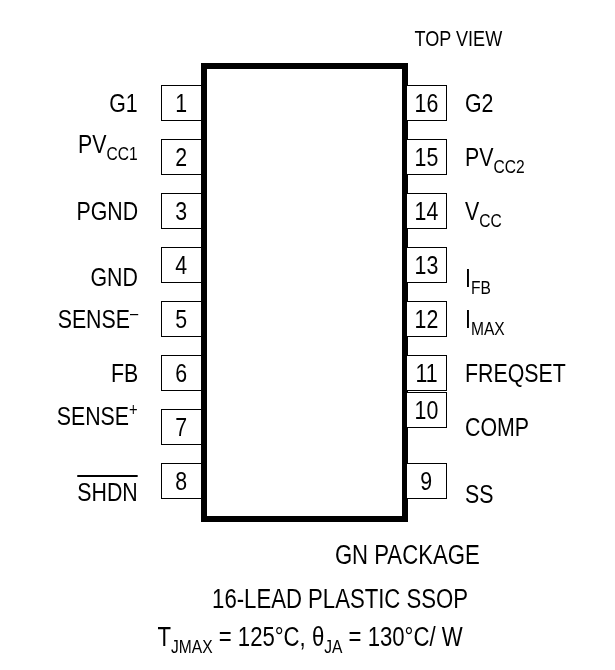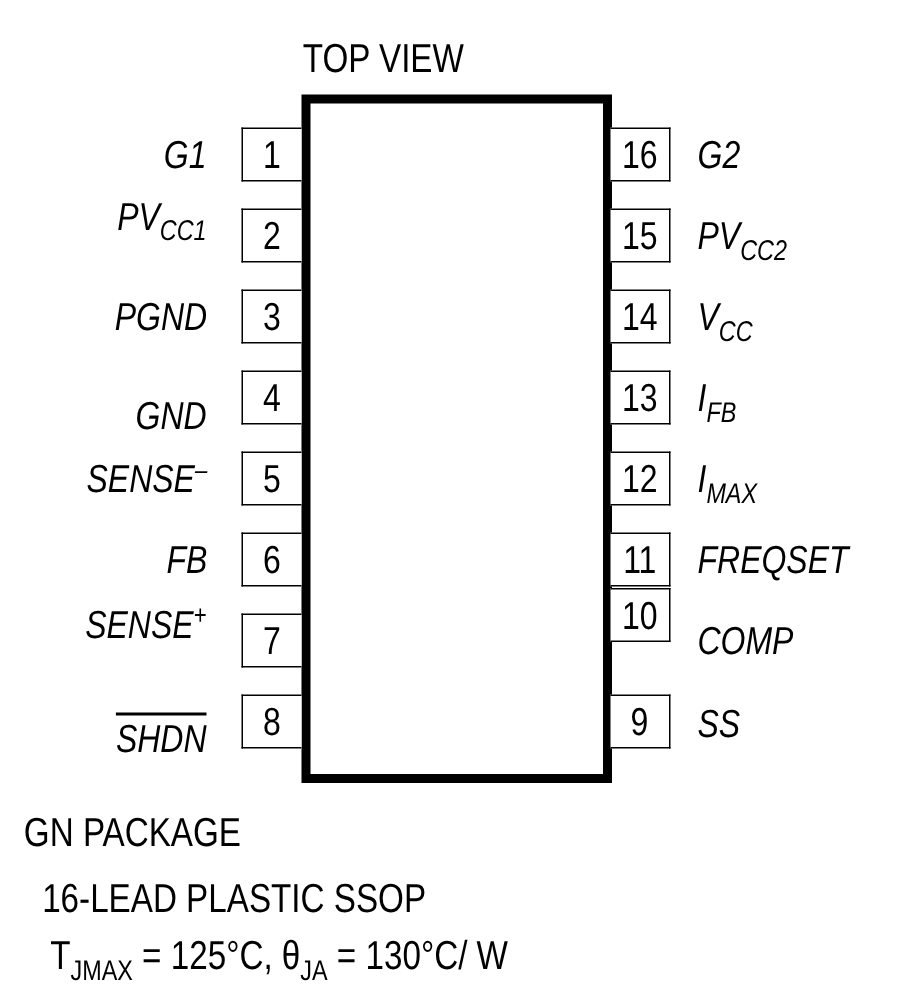--- a/index.html
+++ b/index.html
@@ -1,38 +1,38 @@
 <!DOCTYPE html>
 <html><head>
 <meta charset="utf-8">
 <style>
   html, body { margin: 0; padding: 0; background: #ffffff; }
   body { width: 615px; height: 670px; position: relative; overflow: hidden;
          font-family: "Liberation Sans", "DejaVu Sans", sans-serif; color: #000; }
-  #title { position: absolute; left: 0; width: 512px; top: 25px; text-align: center;
-           font-size: 27px; line-height: 28px; }
+  #title { position: absolute; left: 0; width: 512px; top: 25px; text-align: right;
+           font-size: 22px; line-height: 28px; }
   #title span { display: inline-block; transform: scaleX(0.82); }
   #body { position: absolute; left: 201px; top: 63px; width: 195px; height: 447px;
           border: 6px solid #000; background: #fff; }
   .pinbox { position: absolute; width: 40px; height: 36px; border: 1.5px solid #000;
             background: #fff; box-sizing: border-box; text-align: center;
             font-size: 26px; line-height: 34px; }
   .pinbox span { display: inline-block; transform: scaleX(0.82); }
   .pinbox.left { left: 161px; border-right: none; }
   .pinbox.right { left: 407px; border-left: none; }
-  .label { position: absolute; font-size: 26px; line-height: 36px; height: 36px; white-space: nowrap; font-style: italic; }
+  .label { position: absolute; font-size: 26px; line-height: 36px; height: 36px; white-space: nowrap; }
   .label.left { right: 477px; text-align: right; }
   .label.left .inner { transform-origin: right center; }
   .label.right { left: 465px; text-align: center; }
   .label.right .inner { transform-origin: left center; }
   .label .inner { display: inline-block; transform: scaleX(0.82); }
   .sub { font-size: 19px; position: relative; top: 7px; }
   .sup { font-size: 18px; position: relative; top: -9px; }
   .over { text-decoration: overline; }
-  .footer { position: absolute; left: 0; width: 496px; text-align: left; font-size: 27px; line-height: 30px; }
+  .footer { position: absolute; left: 0; width: 496px; text-align: right; font-size: 27px; line-height: 30px; }
   .footer .inner { display: inline-block; transform: scaleX(0.82); }
 </style>
 </head>
 <body>
 
 <div id="title"><span>TOP VIEW</span></div>
 
 <div id="body"></div>
 
 <div class="pinbox left" style="top:85px"><span>1</span></div>
@@ -62,33 +62,33 @@
 <div class="pinbox right" style="top:85px"><span>16</span></div>
 <div class="label right" style="top:85px"><span class="inner"><span>G2</span></span></div>
 
 <div class="pinbox right" style="top:139px"><span>15</span></div>
 <div class="label right" style="top:139px"><span class="inner"><span>PV</span><span class="sub">CC2</span></span></div>
 
 <div class="pinbox right" style="top:193px"><span>14</span></div>
 <div class="label right" style="top:193px"><span class="inner"><span>V</span><span class="sub">CC</span></span></div>
 
 <div class="pinbox right" style="top:247px"><span>13</span></div>
-<div class="label right" style="top:247px"><span class="inner"><span>I</span><span class="sub">FB</span></span></div>
+<div class="label right" style="top:260px"><span class="inner"><span>I</span><span class="sub">FB</span></span></div>
 
 <div class="pinbox right" style="top:301px"><span>12</span></div>
 <div class="label right" style="top:301px"><span class="inner"><span>I</span><span class="sub">MAX</span></span></div>
 
 <div class="pinbox right" style="top:355px"><span>11</span></div>
 <div class="label right" style="top:355px"><span class="inner"><span>FREQSET</span></span></div>
 
 <div class="pinbox right" style="top:392px"><span>10</span></div>
 <div class="label right" style="top:409px"><span class="inner"><span>COMP</span></span></div>
 
 <div class="pinbox right" style="top:463px"><span>9</span></div>
-<div class="label right" style="top:464px"><span class="inner"><span>SS</span></span></div>
+<div class="label right" style="top:476px"><span class="inner"><span>SS</span></span></div>
 
 <div class="footer" style="top:540px"><span class="inner">GN PACKAGE</span></div>
 <div class="footer" style="top:584px"><span class="inner">16-LEAD PLASTIC SSOP</span></div>
 <div class="footer" style="top:622px">
   <span class="inner">
     <span>T</span><span class="sub">JMAX</span><span style="white-space:pre"> = 125°C, </span><span>θ</span><span class="sub">JA</span><span style="white-space:pre"> = 130°C/ W</span>
   </span>
 </div>
 
 </body></html>

